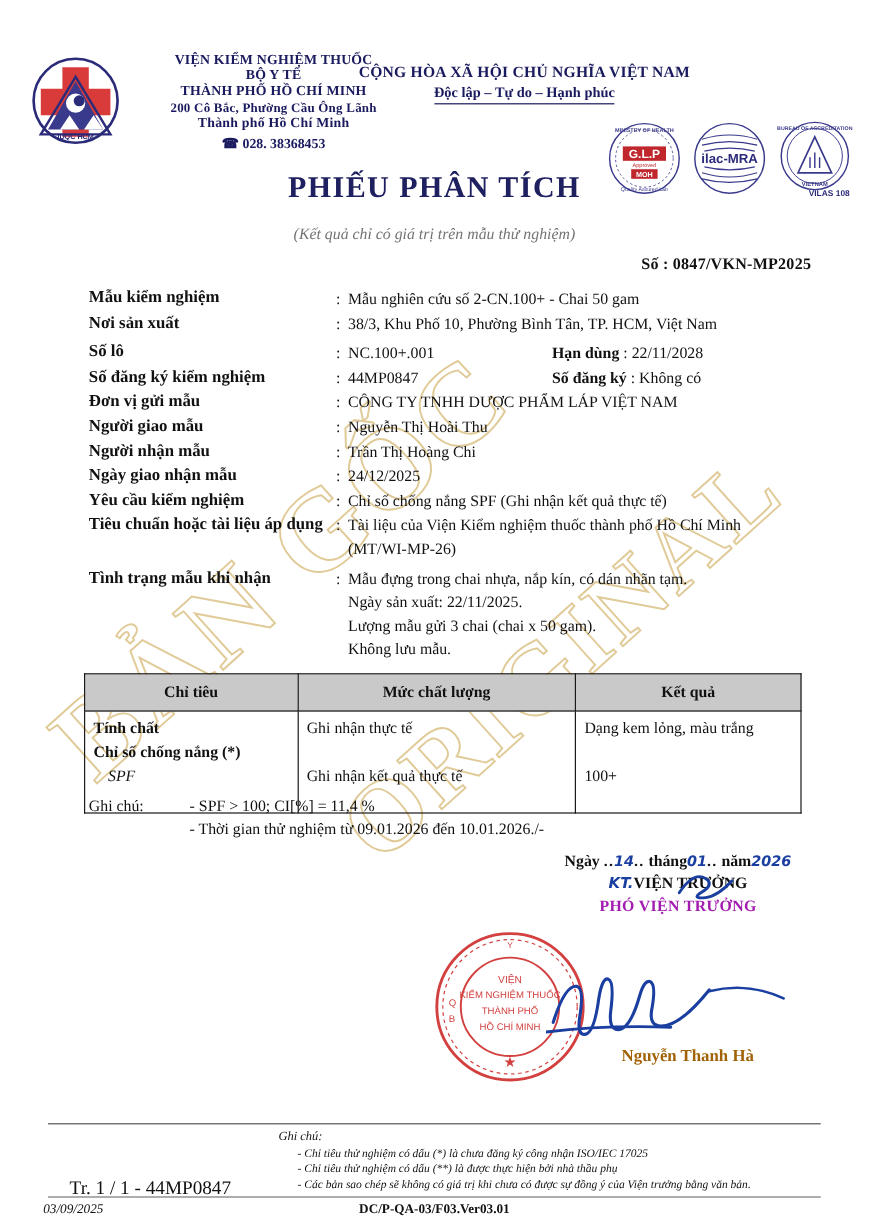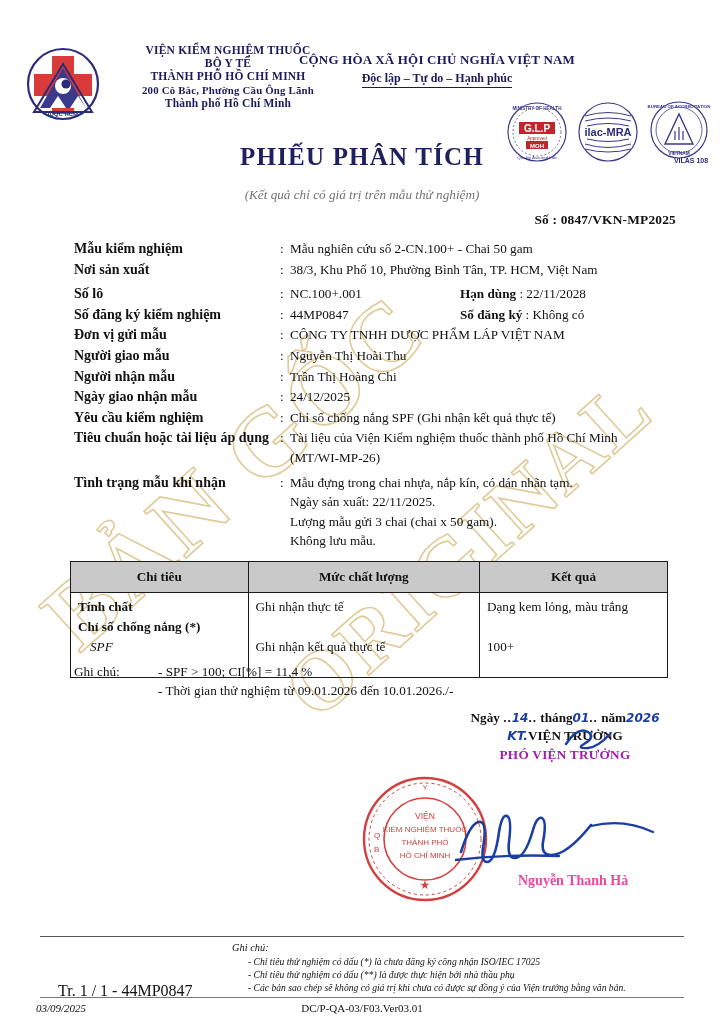--- a/index.html
+++ b/index.html
@@ -102,35 +102,35 @@
   .notes-list div { font-size:13.2px; line-height:19px; }
 
   
   .sig { position:absolute; left:430px; top:710px; width:270px; text-align:center; z-index:8; }
   .sig-date { font-weight:bold; font-size:13.2px; white-space:nowrap; }
   .hw { font-family:"DejaVu Sans", sans-serif; font-style:italic; color:#1b3fa0; font-weight:bold; font-size:12px; }
   .dots { letter-spacing:1px; }
   .sig-role1 { font-weight:bold; font-size:13.2px; margin-top:2px; position:relative; }
   .kt { color:#1b3fa0; font-style:italic; font-weight:bold; font-family:"DejaVu Sans", sans-serif; font-size:12.5px; }
   .sig-role2 { font-weight:bold; font-size:13.2px; color:#a21caf; margin-top:3px; letter-spacing:.3px; }
-  .sig-name { font-weight:bold; font-size:14px; color:#ec4899; position:absolute; left:88px; top:163px; white-space:nowrap; }
+  .sig-name { font-weight:bold; font-size:14px; color:#a16207; position:absolute; left:88px; top:163px; white-space:nowrap; }
 
   .stamp { position:absolute; left:360px; top:774px; width:130px; height:130px; z-index:7; }
   .scribble { position:absolute; left:455px; top:790px; width:210px; height:90px; z-index:9; }
   .scribble2 { position:absolute; left:560px; top:722px; width:60px; height:30px; z-index:9; }
 
   
   .foot-rule { position:absolute; left:40px; top:936px; width:644px; border-top:1.3px solid #555; }
   .foot-rule2 { position:absolute; left:40px; top:997px; width:644px; border-top:1px solid #777; }
   .foot-page { position:absolute; left:58px; top:982px; font-weight:normal; font-size:16px; }
   .foot-note-lbl { position:absolute; left:232px; top:942px; font-style:italic; font-size:10.4px; }
   .foot-notes { position:absolute; left:248px; top:955px; width:430px; }
   .foot-notes div { font-style:italic; font-size:9.6px; line-height:13px; }
   .foot-date { position:absolute; left:36px; top:1002px; font-style:italic; font-size:11px; }
-  .foot-code { position:absolute; left:0; top:1002px; width:724px; text-align:center; font-size:11px; }
+  .foot-code { position:absolute; left:0; top:1002px; width:724px; text-align:center; font-size:11px;font-weight:bold; }
 </style>
 </head>
 <body>
 
 <div class="page">
 
   <div class="watermark">
     <div class="wm-text wm-a">BẢN GỐC</div>
     <div class="wm-text wm-b">ORIGINAL</div>
   </div>
@@ -148,20 +148,21 @@
       <path d="M48 62 L56 50 L64 62 Z" fill="#ffffff"></path>
       <text x="41" y="70" font-size="6" font-family="Liberation Sans, sans-serif" fill="#2b2b7a" text-anchor="middle" font-weight="bold">IDQC HCM</text>
     </svg>
 
     <div class="org-block">
       <div class="org-line">VIỆN KIỂM NGHIỆM THUỐC</div>
       <div class="org-line">BỘ Y TẾ</div>
       <div class="org-line">THÀNH PHỐ HỒ CHÍ MINH</div>
       <div class="org-line small">200 Cô Bắc, Phường Cầu Ông Lãnh</div>
       <div class="org-line">Thành phố Hồ Chí Minh</div>
+      <div class="org-phone">☎ <span>028. 38368453</span></div>
     </div>
 
     <div class="nation-block">
       <div class="nation-1">CỘNG HÒA XÃ HỘI CHỦ NGHĨA VIỆT NAM</div>
       <div><span class="nation-2">Độc lập – Tự do – Hạnh phúc</span></div>
     </div>
 
     <svg class="accred" viewBox="0 0 210 64">
 
       <g>

